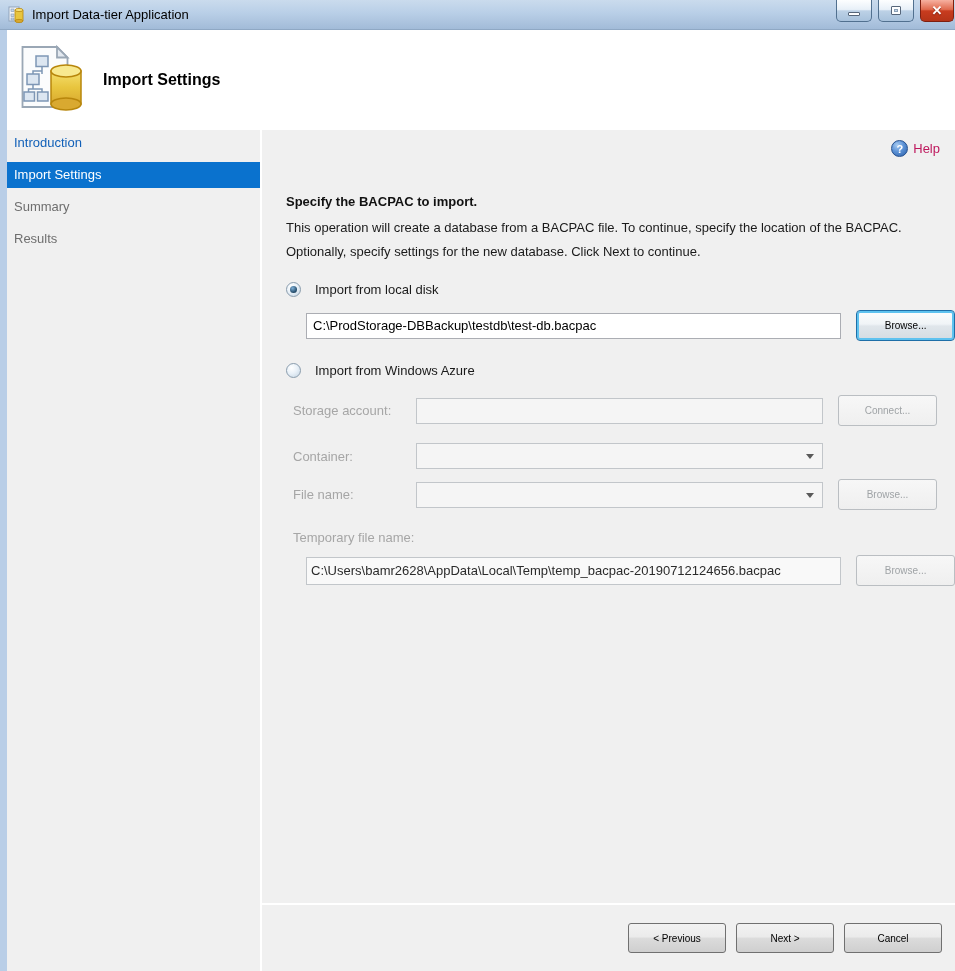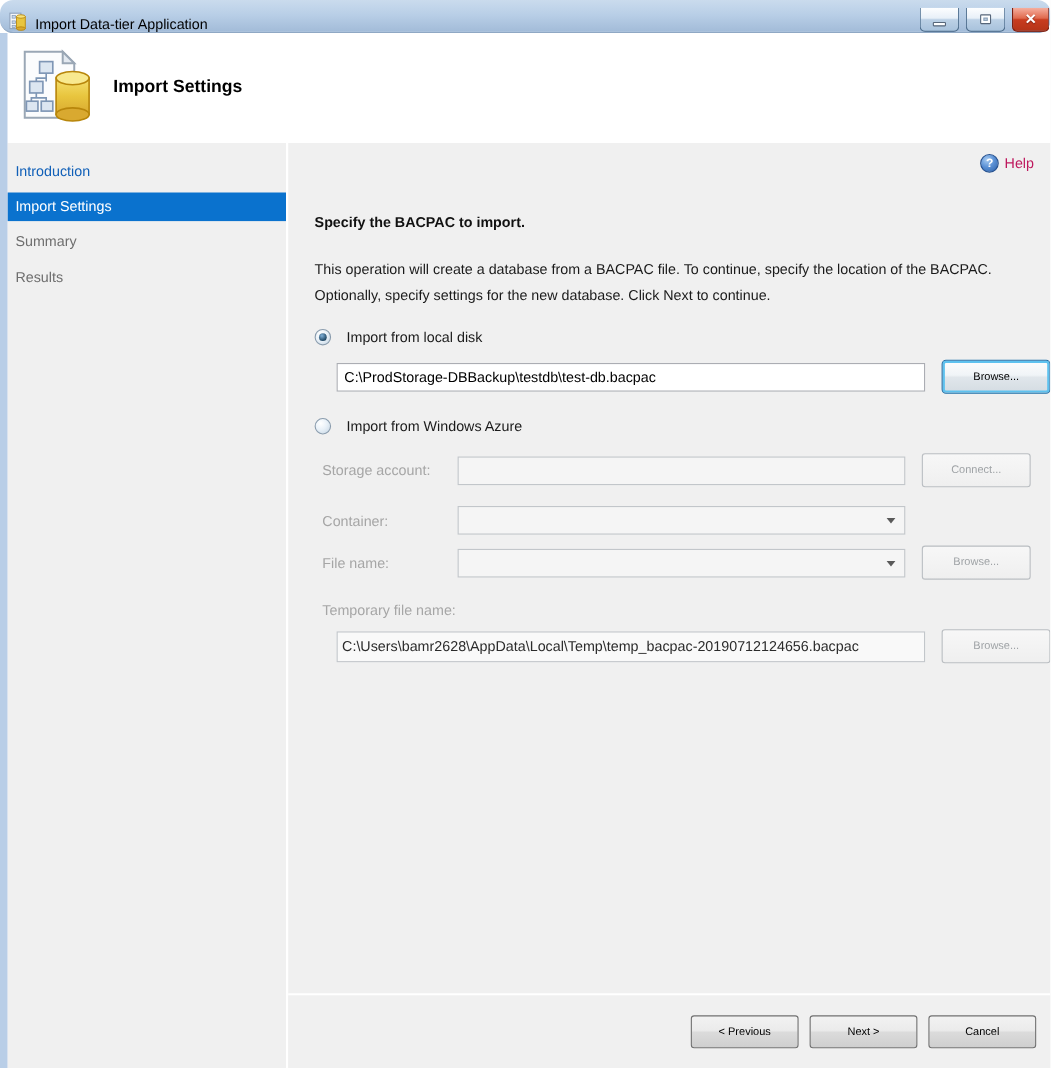--- a/index.html
+++ b/index.html
@@ -1,21 +1,21 @@
 <!DOCTYPE html>
 <html><head>
 <meta charset="utf-8">
 <style>
   * { margin:0; padding:0; box-sizing:border-box; }
   html,body { background:#fff; font-family:"Liberation Sans", sans-serif; }
   .window { width:955px; height:971px; display:flex; flex-direction:column; background:#fff; overflow:hidden; }
 
   
   .titlebar { height:30px; flex:0 0 30px; background:linear-gradient(180deg,#CADBED 0%,#B9CFE7 45%,#A2BBD8 100%);
-    display:flex; align-items:flex-end; padding-left:8px; border-bottom:1px solid #8FA8C4;border-radius:12px; }
+    display:flex; align-items:center; padding-left:8px; border-bottom:1px solid #8FA8C4; }
   .title-icon { width:18px; height:18px; margin-right:6px; flex:0 0 auto; }
   .title-text { font-size:13px; color:#000; flex:1 1 auto; }
   .win-controls { display:flex; align-items:flex-start; gap:6px; margin:-8px 1px 0 0; }
   .win-btn { width:36px; height:22px; border:1px solid #51708F; border-radius:0 0 5px 5px; border-top:none;
     background:linear-gradient(180deg,#FDFEFF 0%,#E8F0F8 45%,#BCD1E6 52%,#A8C2DC 100%);
     display:flex; align-items:center; justify-content:center; cursor:pointer; }
   .win-btn.close-btn { width:34px; border-color:#7E1F10;
     background:linear-gradient(180deg,#F6B0A0 0%,#E06A4E 45%,#C83C1F 52%,#B53418 100%);
     color:#fff; font-size:13px; font-weight:bold; text-shadow:0 1px 1px #7E1F10; }
   .glyph-min { width:12px; height:4px; background:#FDFEFF; border:1px solid #56667A; border-radius:1px; margin-top:8px; }
@@ -27,40 +27,40 @@
   .frame-strip { width:7px; flex:0 0 7px; background:#B9CEE7; }
   .right-col { flex:1 1 auto; display:flex; flex-direction:column; min-width:0; }
 
   
   .header { height:100px; flex:0 0 100px; background:#fff; display:flex; align-items:center; }
   .header-icon { width:72px; height:72px; margin-left:8px; flex:0 0 auto; }
   .page-title { font-size:16px; font-weight:bold; color:#000; margin-left:16px; }
 
   
   .body-row { flex:1 1 auto; display:flex; min-height:0; }
-  .sidebar { width:253px; flex:0 0 253px; background:#F0F0F0; padding-top:13px; }
+  .sidebar { width:253px; flex:0 0 253px; background:#F0F0F0; padding-top:0; }
   .nav-item { height:26px; line-height:26px; padding-left:7px; font-size:13px; margin-bottom:6px; cursor:pointer; }
   .nav-item.link { color:#1160B8; }
   .nav-item.selected { background:#0A72CE; color:#FFFFFF; }
   .nav-item.dim { color:#6E6E6E; }
   .vsep { width:2px; flex:0 0 2px; background:#FFFFFF; }
   .main-col { flex:1 1 auto; display:flex; flex-direction:column; background:#F0F0F0; min-width:0; }
   .main-content { flex:1 1 auto; position:relative; padding-left:24px; overflow:hidden; }
 
   
   .help-row { position:absolute; top:10px; right:15px; display:flex; align-items:center; gap:5px; cursor:pointer; }
   .help-icon { width:17px; height:17px; border-radius:50%;
     background:radial-gradient(circle at 35% 28%,#A8CCF2 0%,#5C92D6 45%,#2B5FA8 100%);
     border:1px solid #24508F; color:#fff; font-size:11px; font-weight:bold;
     display:flex; align-items:center; justify-content:center; }
   .help-label { font-size:13px; color:#be185d; }
 
   
   .heading { padding-top:64px; font-size:13px; font-weight:bold; color:#111; }
-  .description { margin-top:24px; width:662px; font-size:13px; color:#1A1A1A; line-height:24px; white-space:pre-wrap; }
+  .description { margin-top:7px; width:662px; font-size:13px; color:#1A1A1A; line-height:24px; white-space:pre-wrap; }
 
   .radio-row { display:flex; align-items:flex-end; gap:14px; margin-top:18px; }
   .radio { width:15px; height:15px; border-radius:50%; border:1px solid #8A9CAD; position:relative; flex:0 0 auto;
     background:radial-gradient(circle at 35% 30%,#FFFFFF 0%,#E9F1F8 45%,#C3D4E2 100%); cursor:pointer; }
   .radio.checked::after { content:""; position:absolute; inset:3px; border-radius:50%;
     background:radial-gradient(circle at 38% 32%,#7FB0D8 0%,#27506F 65%,#122C40 100%); }
   .radio-label { font-size:13px; color:#1A1A1A; }
 
   .field-row { display:flex; align-items:center; margin-top:13px;margin-left:20px; }
   .text-input { width:537px; height:26px; border:1px solid #ABADB3; background:#FFFFFF; padding:0 6px;

